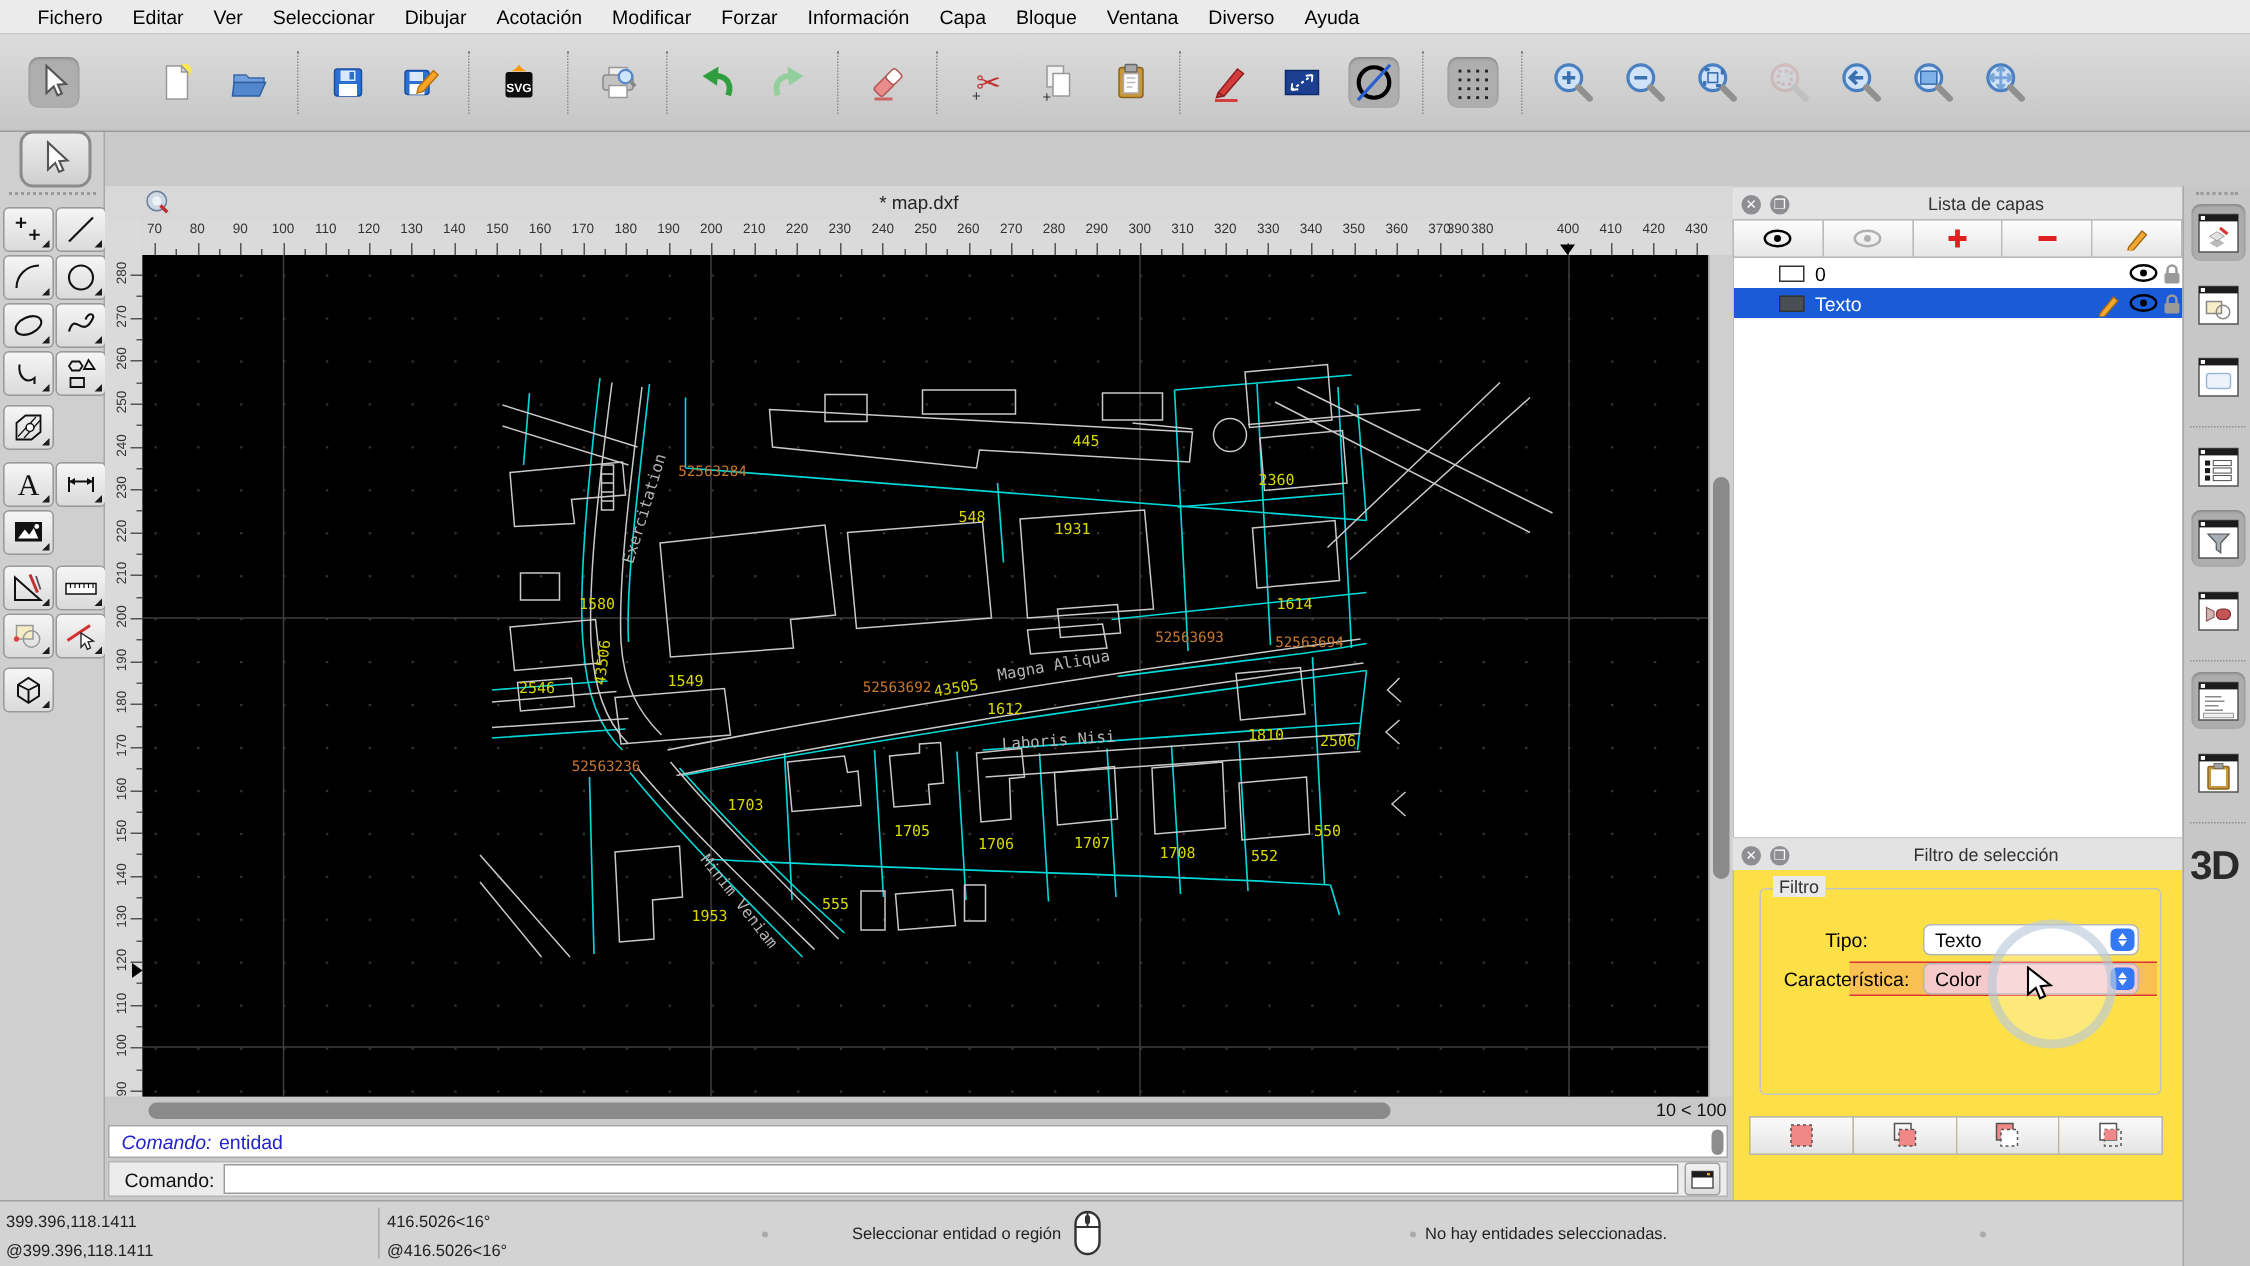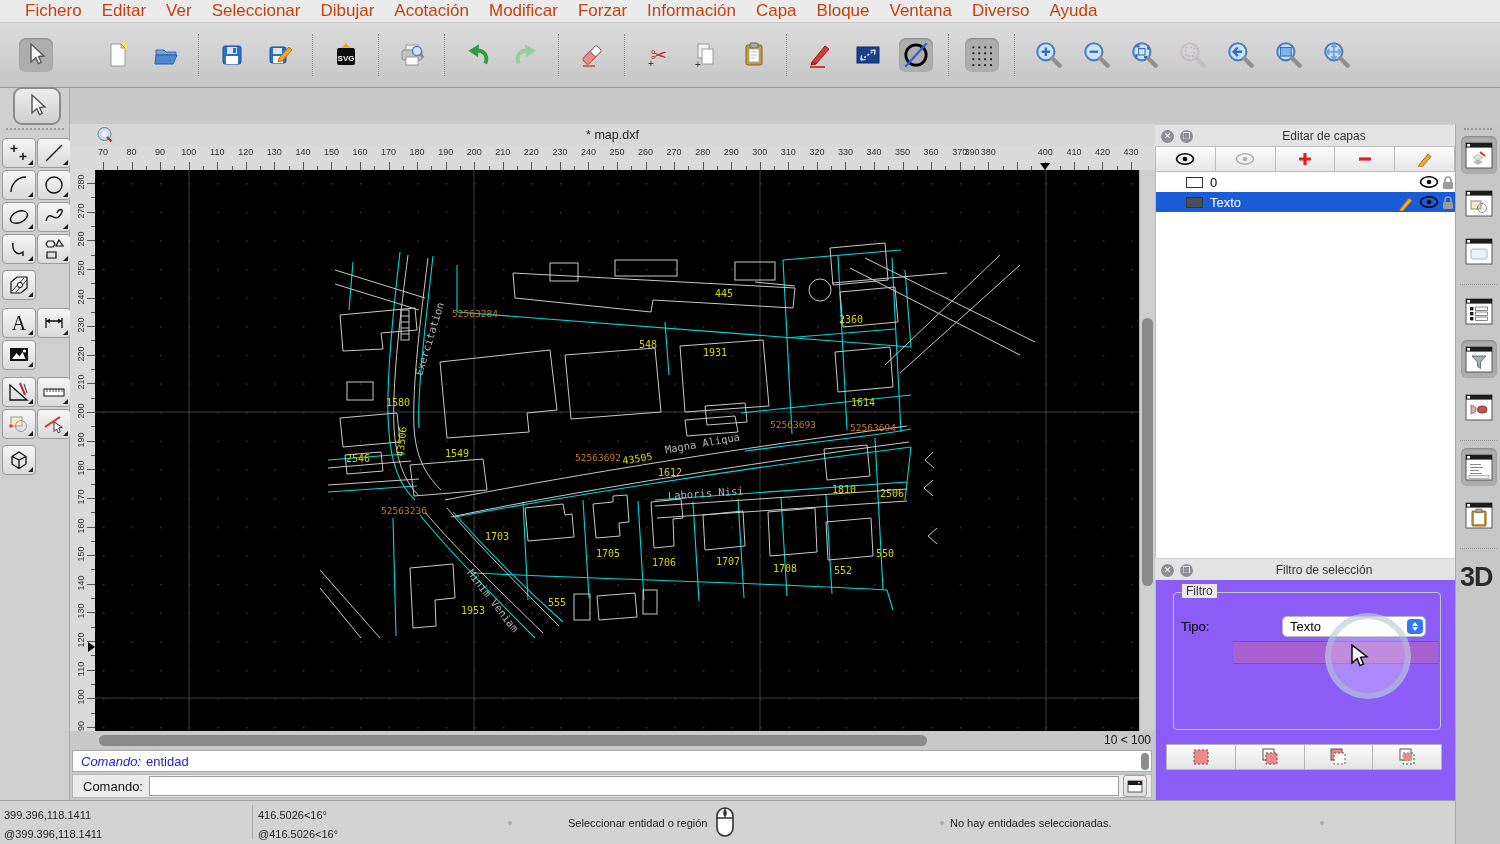--- a/index.html
+++ b/index.html
@@ -2,21 +2,21 @@
 <html lang="es"><head>
 <meta charset="utf-8">
 <style>
   html,body{margin:0;padding:0}
   body{width:1500px;height:844px;position:relative;overflow:hidden;background:#c9c9c9;
        font-family:"Liberation Sans","DejaVu Sans",sans-serif;-webkit-font-smoothing:antialiased}
   .abs{position:absolute}
   
   #menubar{left:0;top:0;width:1500px;height:23px;background:#ecebec;border-bottom:1px solid #c9c9c9;
            display:flex;align-items:center;padding-left:15px;box-sizing:border-box}
-  .menu-item{font-size:17px;color:#c2410c;padding:0 10px;white-space:nowrap}
+  .menu-item{font-size:13px;color:#000000;padding:0 10px;white-space:nowrap}
   
   #toolbar{left:0;top:23px;width:1500px;height:65px;background:linear-gradient(#dcdcdc,#c6c6c6);
            border-bottom:1px solid #9a9a9a;display:flex;align-items:center;padding-left:12px;box-sizing:border-box}
   .tb-btn{width:34px;height:34px;margin:0 7px;display:flex;align-items:center;justify-content:center;border-radius:7px;flex:0 0 auto}
   .tb-btn.active{background:#aeaeae;box-shadow:inset 0 1px 2px rgba(0,0,0,.25)}
   .tb-btn.disabled{opacity:.45}
   .tb-sep{width:1px;height:42px;border-left:1px dotted #8d8d8d;margin:0 8px;flex:0 0 auto}
   .tb-gap{width:34px;flex:0 0 auto}
   
   #palette{left:0;top:88px;width:70px;height:712px;background:#cfcfcf;border-right:1px solid #a8a8a8;box-sizing:border-box}
@@ -72,25 +72,25 @@
               text-align:center;margin-left:6px;flex:0 0 auto}
   #layers-toolbar{left:1155px;top:146px;width:300px;height:26px;display:flex}
   .lt-btn{flex:1;background:linear-gradient(#fdfdfd,#e6e6e6);border:1px solid #bcbcbc;border-left-width:0;
           display:flex;align-items:center;justify-content:center}
   .lt-btn:first-child{border-left-width:1px}
   #layers-list{left:1155px;top:172px;width:300px;height:388px;background:#fff;border-left:1px solid #bbb;box-sizing:border-box}
   .layer-row{height:20px;display:flex;align-items:center;font-size:13px;color:#000;padding-left:30px;position:relative}
   .layer-row.selected{background:#1a5cd7;color:#fff}
   .layer-row .swatch{width:15px;height:9px;margin-right:7px;border:1px solid #333;flex:0 0 auto}
   .layer-row .ric{position:absolute;top:3px}
-  #filter-panel-body{left:1155px;top:580px;width:300px;height:220px;background:#8b5cf6;border-left:1px solid #bbb;box-sizing:border-box}
+  #filter-panel-body{left:1155px;top:580px;width:300px;height:220px;background:#fde047;border-left:1px solid #bbb;box-sizing:border-box}
   #filter-group{position:absolute;left:17px;top:12px;width:266px;height:136px;border:1px solid #c4c4c4;border-radius:4px}
   #filter-group-label{position:absolute;left:26px;top:4px;font-size:12px;color:#333;background:#e9e9e9;padding:0 4px}
   .ff-row{position:absolute;left:0;width:300px;height:22px}
-  .ff-label{position:absolute;left:25px;width:100px;text-align:left;font-size:13px;color:#000;line-height:22px}
+  .ff-label{position:absolute;left:25px;width:100px;text-align:center;font-size:13px;color:#000;line-height:22px}
   .mac-select{position:absolute;left:126px;top:0;width:144px;height:21px;background:#fff;border:1px solid #b6b6b6;border-radius:5px;
               display:flex;align-items:center;padding-left:7px;font-size:13px;color:#000;box-sizing:border-box}
   .mac-select .stepper{position:absolute;right:2px;top:2px;width:16px;height:15px;background:#3478f6;border-radius:4px;
               display:flex;flex-direction:column;align-items:center;justify-content:center;gap:1px}
   .stepper i{width:0;height:0;border-left:3.5px solid transparent;border-right:3.5px solid transparent}
   .stepper .up{border-bottom:4px solid #fff}
   .stepper .dn{border-top:4px solid #fff}
   .mac-select .sw{width:15px;height:10px;border:1px solid #444;background:#fff;margin-right:6px;flex:0 0 auto}
   #ff-highlight{position:absolute;background:rgba(244,112,112,.28);border-top:1px solid #e03434;border-bottom:1px solid #e03434}
   #filter-buttons{left:1166px;top:744px;width:276px;height:26px;display:flex}
@@ -770,21 +770,21 @@
       </svg>
     </span>
   <span class="st-dot" style="left:940px;top:20px"></span>
   <span class="st" style="left:950px;top:16px">No hay entidades seleccionadas.</span>
   <span class="st-dot" style="left:1320px;top:20px"></span>
 </div>
 
 <div class="panel-hdr abs" style="left:1155px;top:124px;width:300px">
   <div class="hdr-circle">✕</div>
   <div class="hdr-circle">❐</div>
-  <div class="title">Editar de capas</div>
+  <div class="title">Lista de capas</div>
 </div>
 <div id="layers-toolbar" class="abs">
     <div class="lt-btn">
       <svg width="20" height="14" viewBox="0 0 20 14">
         <ellipse cx="10" cy="7" rx="8.5" ry="5.2" fill="none" stroke="#000" stroke-width="1.6"></ellipse>
         <circle cx="10" cy="7" r="2.3" fill="#000"></circle>
       </svg>
     </div>
     <div class="lt-btn">
       <svg width="20" height="14" viewBox="0 0 20 14">
@@ -861,20 +861,30 @@
 <div class="ff-row" style="top: 36px;">
       <div class="ff-label">Tipo:</div>
       <div class="mac-select">
         <span>Texto</span>
         <span class="stepper">
           <i class="up"></i>
           <i class="dn"></i>
         </span>
       </div>
     </div>
+    <div class="ff-row" style="top: 62px;">
+      <div class="ff-label">Característica:</div>
+      <div class="mac-select" style="background: rgb(246, 202, 202);">
+        <span>Color</span>
+        <span class="stepper">
+          <i class="up"></i>
+          <i class="dn"></i>
+        </span>
+      </div>
+    </div>
   </div>
 <div id="filter-buttons" class="abs">
     <div class="fb-btn">
       <svg width="20" height="20" viewBox="0 0 20 20">
         <rect x="3" y="3" width="14" height="14" fill="#f08888" stroke="#555" stroke-dasharray="2 2"></rect>
       </svg>
     </div>
     <div class="fb-btn">
       <svg width="20" height="20" viewBox="0 0 20 20">
         <rect x="3" y="2" width="11" height="11" fill="none" stroke="#555"></rect>

